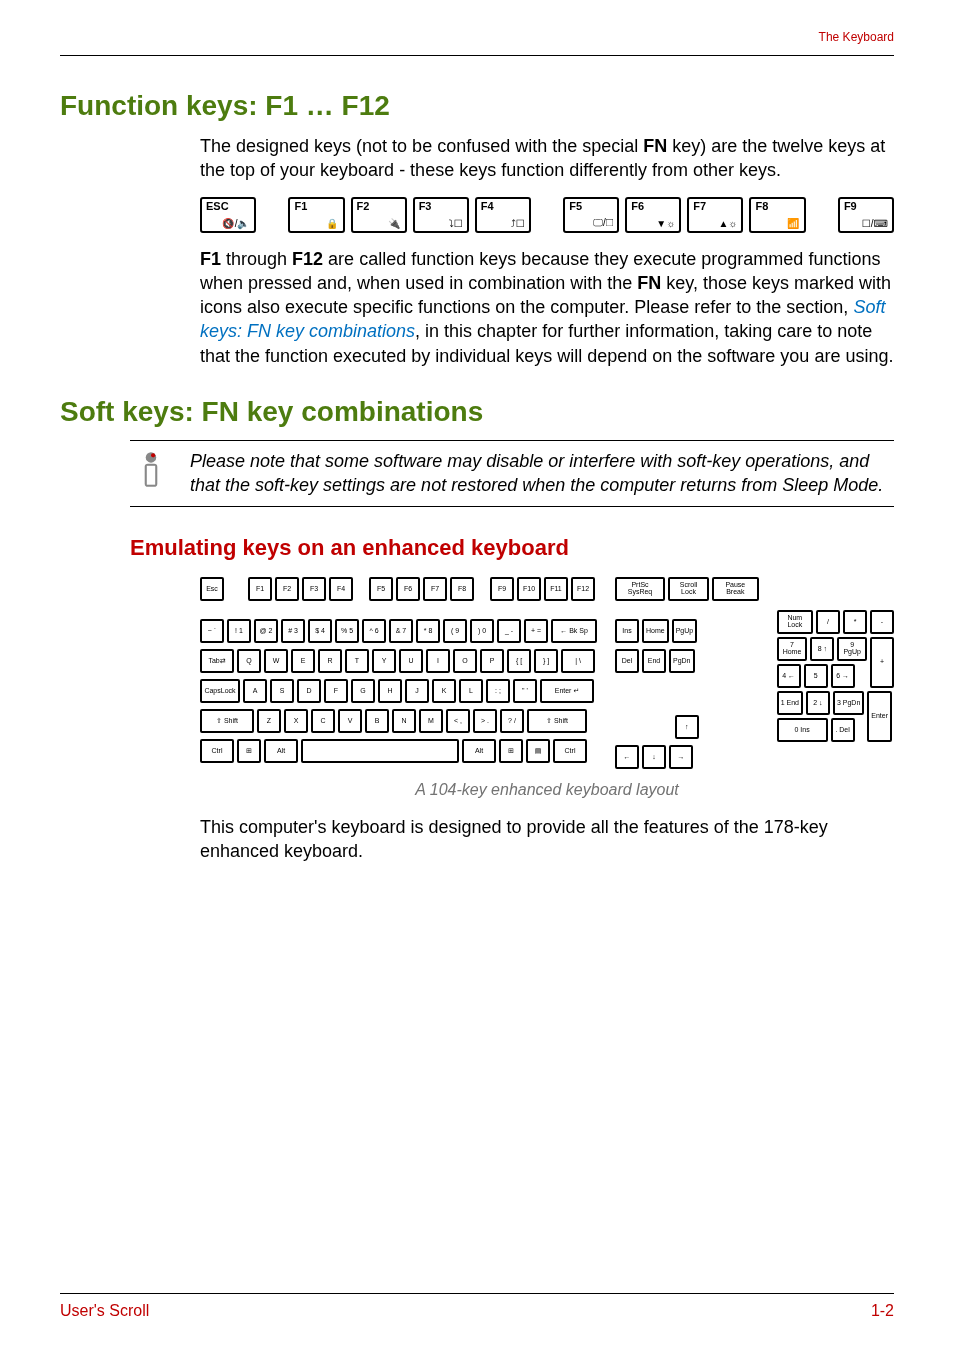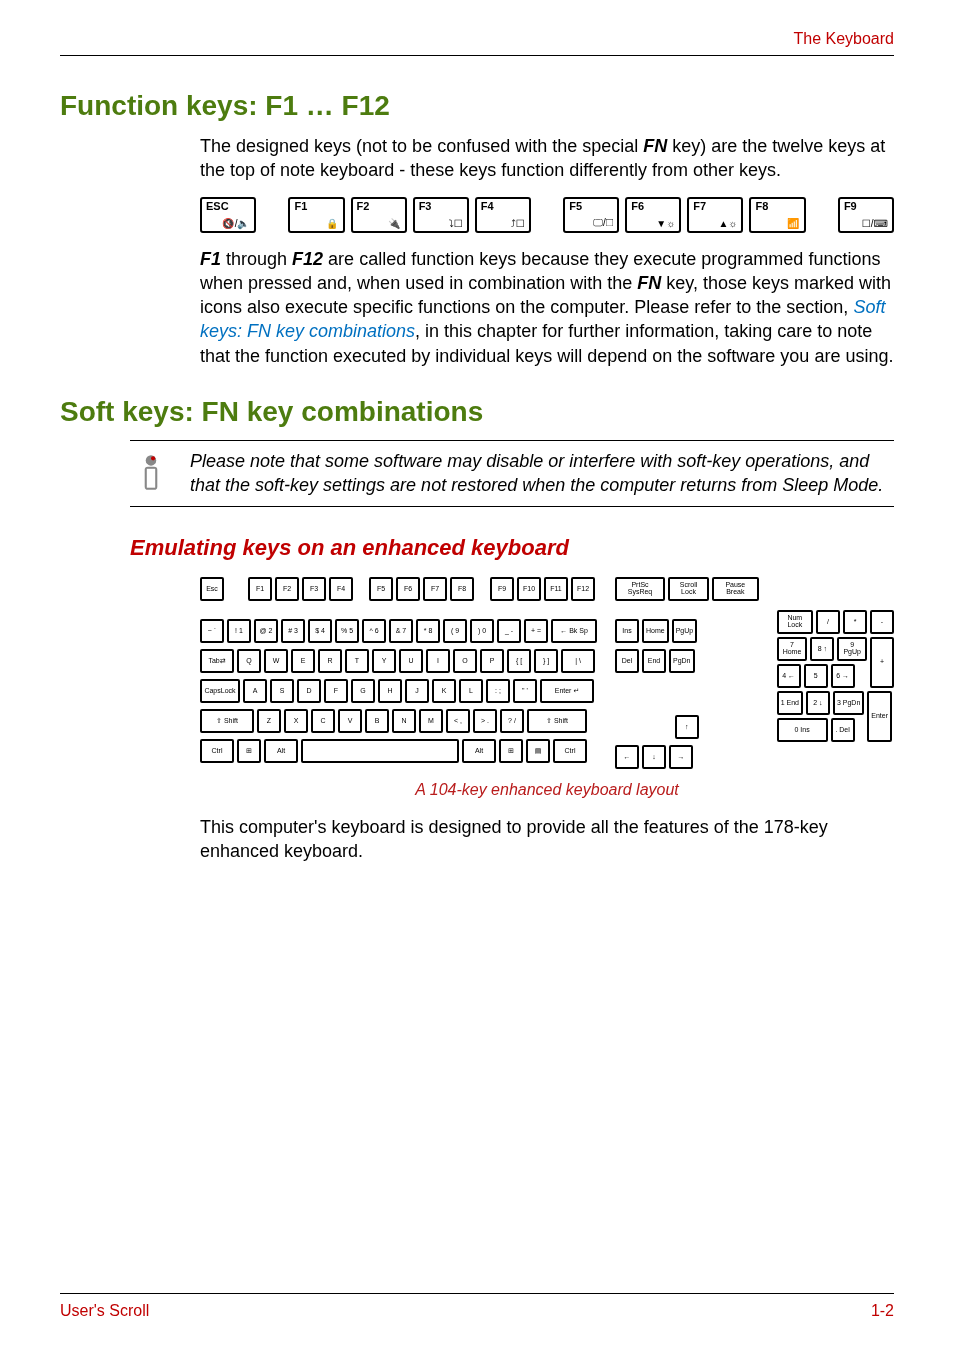--- a/index.html
+++ b/index.html
@@ -9,21 +9,21 @@
     background: #fff;
     color: #000;
     position: relative;
     padding: 40px 60px 50px 60px;
   }
   .header-right {
     position: absolute;
     top: 30px;
     right: 60px;
     color: #c00000;
-    font-size: 16px;
+    font-size: 12px;
   }
   .hr-top {
     position: absolute;
     top: 55px;
     left: 60px;
     right: 60px;
     border: none;
     border-top: 1px solid #000;
   }
   .content {
@@ -34,21 +34,21 @@
     font-size: 28px;
     font-weight: bold;
     margin-bottom: 12px;
   }
   .body-block {
     margin-left: 140px;
     font-size: 18px;
     line-height: 1.35;
     margin-bottom: 10px;
   }
-  .body-block b { font-weight: bold; font-style: italic; }
+  .body-block b { font-weight: bold; }
   .link { color: #0070c0; font-style: italic; }
   .fn-row {
     margin-left: 140px;
     margin-top: 14px;
     margin-bottom: 14px;
     display: flex;
     gap: 6px;
   }
   .key {
     border: 2.5px double #000;
@@ -68,25 +68,24 @@
   .key .klabel { line-height: 1; }
   .key .kicon { font-size: 10px; align-self: flex-end; font-family: Arial, sans-serif; font-weight: normal;}
   .gap { width: 24px; }
   h2.subsection {
     color: #c00000;
     font-size: 22px;
     font-weight: bold;
     margin-left: 70px;
     margin-top: 28px;
     margin-bottom: 16px;
-    font-style: italic;
   }
   .note-row {
     display: flex;
-    align-items: center;
+    align-items: flex-start;
     gap: 18px;
     margin-left: 70px;
     margin-top: 8px;
     border-top: 1px solid #000;
     border-bottom: 1px solid #000;
     padding: 8px 0;
     margin-right: 0;
     margin-bottom: 14px;
   }
   .note-icon {
@@ -130,21 +129,21 @@
   .k2.w15 { min-width: 34px; }
   .k2.w175 { min-width: 40px; }
   .k2.w2 { min-width: 46px; }
   .k2.w225 { min-width: 54px; }
   .k2.w25 { min-width: 60px; }
   .k2.w6 { min-width: 158px; }
   .k2.tall { height: 51px; }
   .kbd-spacer { height: 6px; }
   .kbd-gap-h { width: 18px; }
   .caption {
-    color: #b91c1c;
+    color: #737373;
     font-style: italic;
     font-size: 16px;
     text-align: center;
     margin-left: 140px;
     margin-top: 12px;
     margin-bottom: 16px;
   }
   .footer-line {
     position: absolute;
     bottom: 58px;
@@ -173,21 +172,21 @@
 </head>
 <body>
 
 <div class="header-right">The Keyboard</div>
 <hr class="hr-top">
 
 <div class="content">
 
   <h1 class="section">Function keys: F1 … F12</h1>
   <div class="body-block">
-    <span>The designed keys (not to be confused with the special </span><b>FN</b><span> key) are the twelve keys at the top of note keyboard - these keys function differently from other keys.</span>
+    <span>The designed keys (not to be confused with the special </span><b>FN</b><span> key) are the twelve keys at the top of your keyboard - these keys function differently from other keys.</span>
   </div>
 
   <div class="fn-row">
     <div class="key">
         <span class="klabel">ESC</span>
         <span class="kicon">🔇/🔈</span>
       </div>
     <div class="gap"></div>
     <div class="key">
         <span class="klabel">F1</span>

